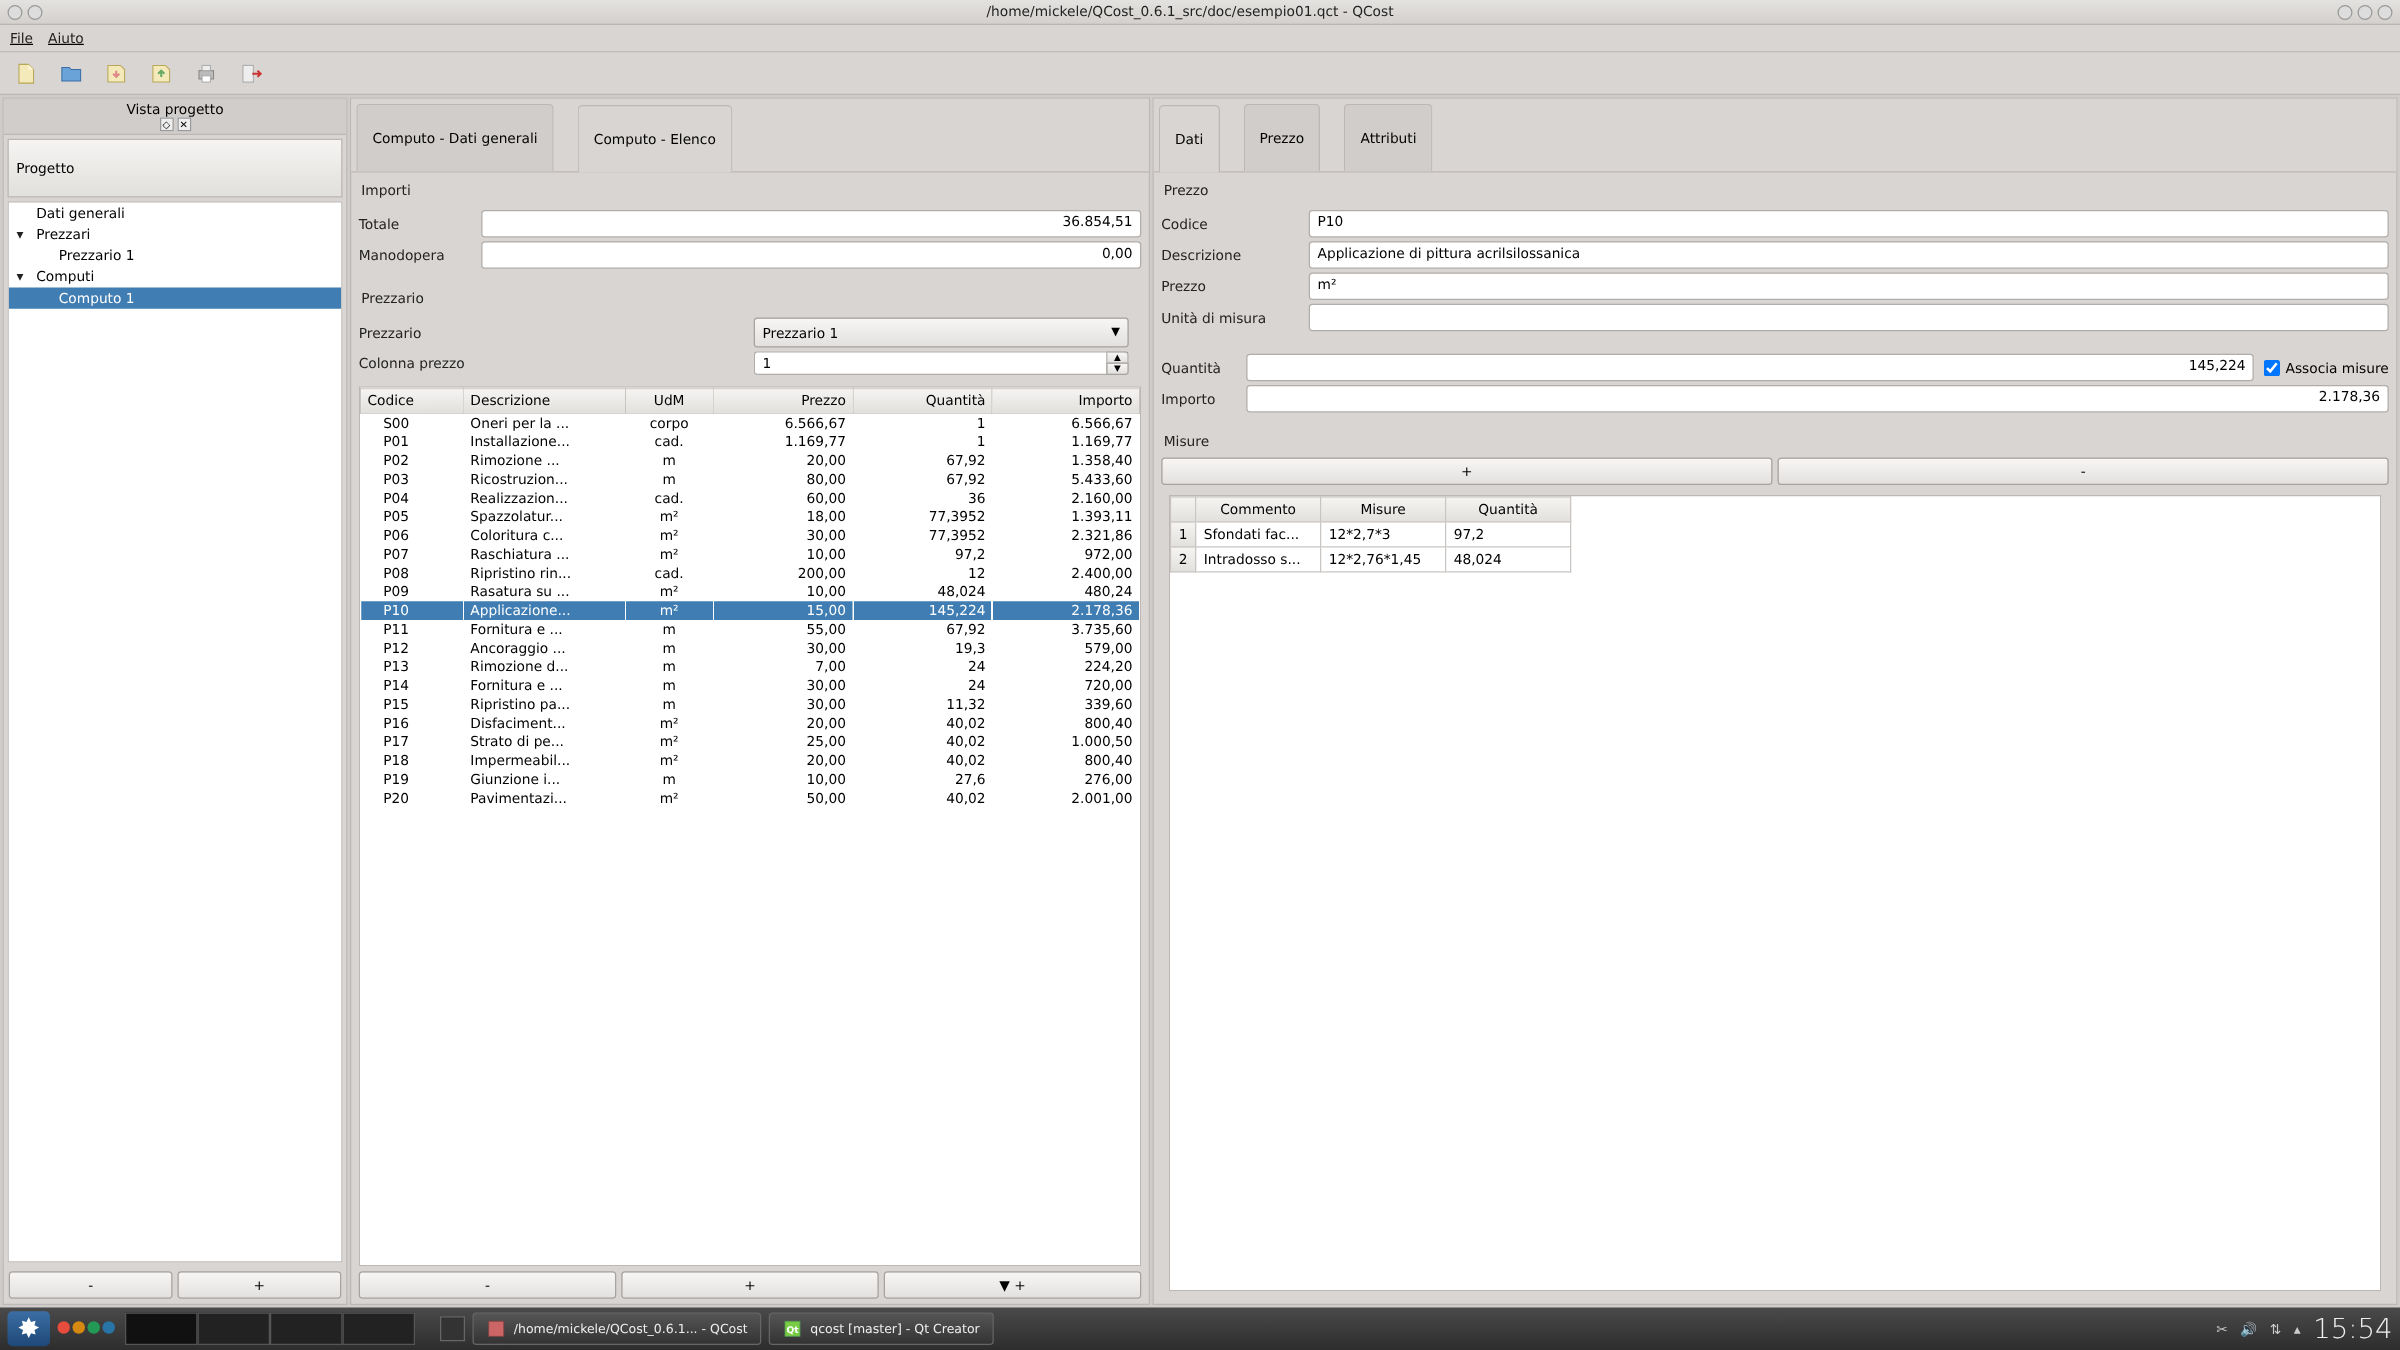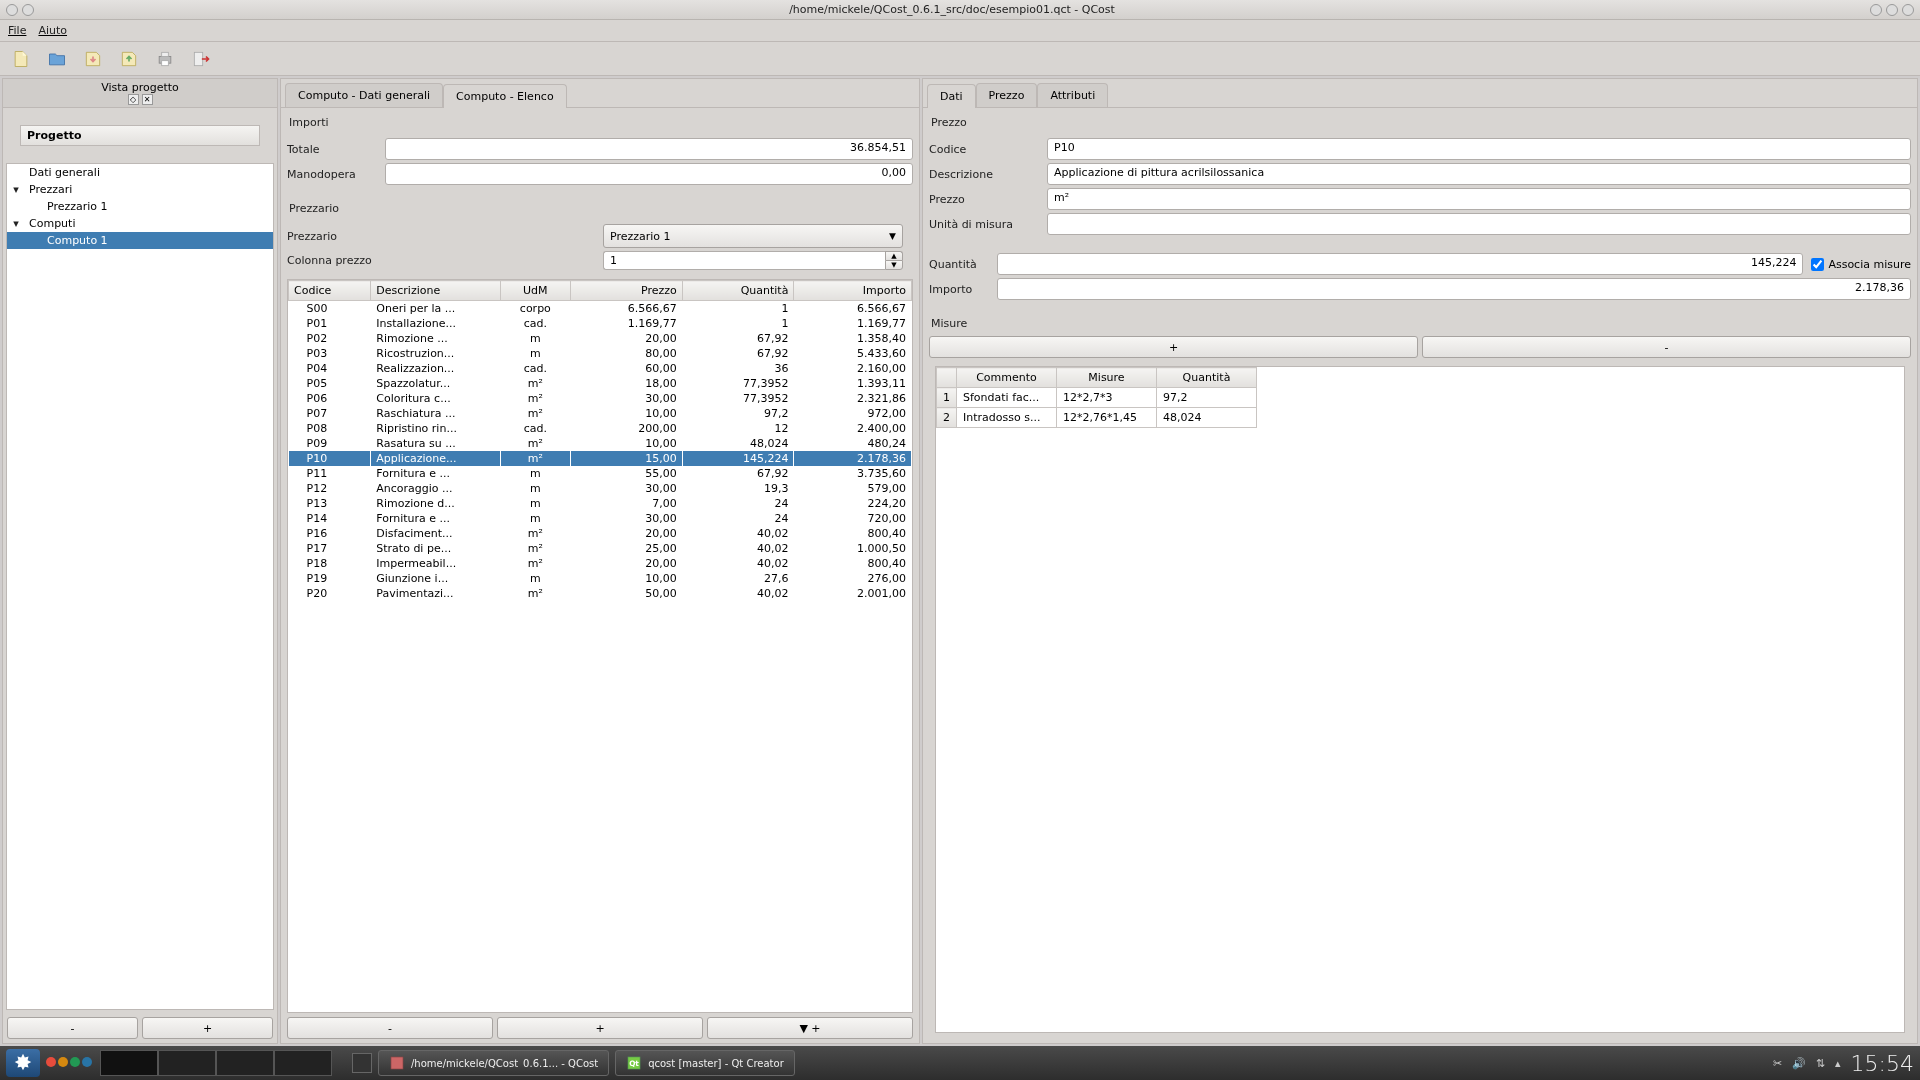--- a/index.html
+++ b/index.html
@@ -26,30 +26,30 @@
   .main { flex:1; display:flex; overflow:hidden; padding:2px; gap:2px;}
   .panel { background:#d8d5d2; border:1px solid #bdb8b5; display:flex; flex-direction:column;}
   .panel.left { width:276px; }
   .panel.center { width:640px; }
   .panel.right { flex:1; }
 
   .dockhead { display:flex; align-items:center; justify-content:space-between; padding:2px 6px; background:#d0cdca; border-bottom:1px solid #bdb8b5;flex-direction:column;}
   .dockhead .dh-icons { display:flex; gap:3px; }
   .dockhead .dh-icons span { width:11px; height:11px; border:1px solid #999; background:#eee; font-size:8px; display:flex; align-items:center; justify-content:center;}
 
-  .treehead { background:linear-gradient(#f5f4f2,#e2e0dd); border:1px solid #bdb8b5; margin:17px; padding:3px 6px; font-weight:bold;}
+  .treehead { background:linear-gradient(#f5f4f2,#e2e0dd); border:1px solid #bdb8b5; margin:3px; padding:16px 6px; font-weight:normal;}
   .tree { margin:0 3px 3px 3px; background:#fff; border:1px solid #bdb8b5; flex:1; overflow:auto; }
   .tree .node { padding:2px 4px 2px 18px; white-space:nowrap; position:relative;}
   .tree .node.lvl1 { padding-left:22px;}
   .tree .node.lvl2 { padding-left:40px;}
   .tree .node .twisty { position:absolute; left:4px; top:2px; width:10px; text-align:center; color:#222;}
   .tree .node.selected { background:#3f7db2; color:#fff; }
 
   .tabbar { display:flex; gap:0; padding:4px 4px 0 4px; border-bottom:1px solid #bdb8b5; background:#d8d5d2;}
-  .tab { padding:5px 12px; border:1px solid #bdb8b5; border-bottom:none; background:#d0cdca; border-radius:4px 4px 0 0; margin-right:0;}
+  .tab { padding:20px 12px; border:1px solid #bdb8b5; border-bottom:none; background:#d0cdca; border-radius:4px 4px 0 0; margin-right:19px;}
   .tab.active { background:#d8d5d2; position:relative; top:1px; }
 
   .section { margin:6px; }
   .section-label { color:#222; padding:2px 0 6px 2px; }
   .row { display:flex; align-items:center; margin:3px 0; gap:8px; }
   .row label { width:90px; color:#222;}
   .row.right label { width:110px;}
   .field { flex:1; height:22px; background:#fff; border:1px solid #b1adaa; border-radius:3px; padding:2px 6px; }
   .field.ro { text-align:right; }
   .dropdown { flex:1; height:24px; display:flex; align-items:center; justify-content:space-between; background:linear-gradient(#f7f6f4,#e3e1df); border:1px solid #a7a3a0; border-radius:3px; padding:0 6px;}
@@ -354,20 +354,28 @@
               <td class="num">24</td>
               <td class="num">224,20</td>
             </tr>
             <tr>
               <td style="padding-left:18px">P14</td>
               <td>Fornitura e ...</td>
               <td class="ctr">m</td>
               <td class="num">30,00</td>
               <td class="num">24</td>
               <td class="num">720,00</td>
+            </tr>
+            <tr>
+              <td style="padding-left:18px">P15</td>
+              <td>Ripristino pa...</td>
+              <td class="ctr">m</td>
+              <td class="num">30,00</td>
+              <td class="num">11,32</td>
+              <td class="num">339,60</td>
             </tr>
             <tr>
               <td style="padding-left:18px">P16</td>
               <td>Disfaciment...</td>
               <td class="ctr">m²</td>
               <td class="num">20,00</td>
               <td class="num">40,02</td>
               <td class="num">800,40</td>
             </tr>
             <tr>

